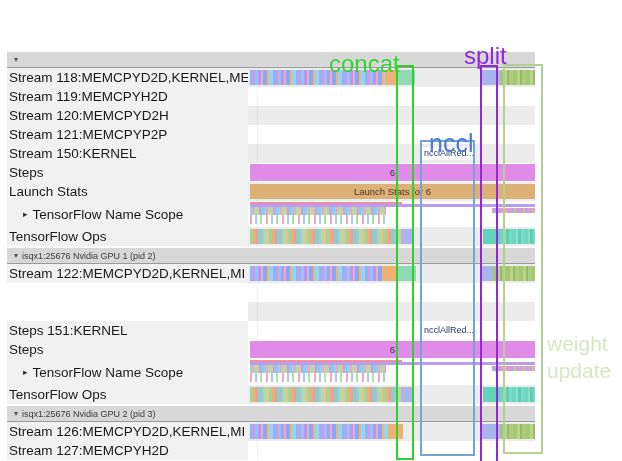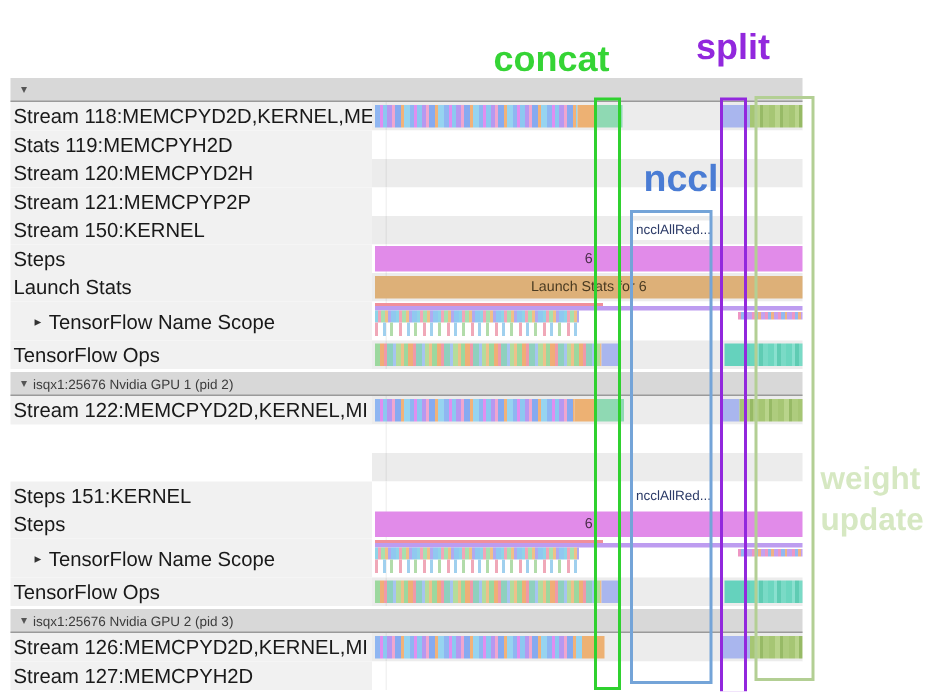--- a/index.html
+++ b/index.html
@@ -42,21 +42,21 @@
   .t-flame::after{content:'';position:absolute;top:100%;left:0;right:0;height:9px;
     background:repeating-linear-gradient(90deg,#f0a8b8 0 2px,transparent 2px 5px,#a0d0ee 5px 7px,transparent 7px 10px,#b2dcaa 10px 12px,transparent 12px 16px);}
   .t-nsticks{top:7px;height:5px;background:repeating-linear-gradient(90deg,#ee96c4 0 2px,#92b8f0 2px 4px,#f0b284 4px 6px,#c2a2f0 6px 9px);}
   
   .obox{position:absolute;border:2px solid;background:transparent;}
   #box-concat{left:396px;top:65px;width:14px;height:391px;}
   #box-split{left:480px;top:65px;width:14px;height:394px;}
   #box-nccl{left:420px;top:140px;width:51px;height:312px;border-width:2px;}
   #box-wu{left:503px;top:64px;width:36px;height:386px;}
   
-  .ann{position:absolute;font-weight:700;}
+  .ann{position:absolute;font-weight:400;margin-top:24px;}
   #ann-concat{left:329px;top:26px;font-size:24px;}
   #ann-split{left:464px;top:18px;font-size:24px;}
   #ann-nccl{left:429px;top:105px;font-size:25px;}
   #ann-wu{left:547px;top:306px;font-size:21px;line-height:27px;width:80px;}
 </style>
 </head>
 <body>
 
 <div id="screen">
   <div id="panel">
@@ -70,21 +70,21 @@
         <div class="tl">
           <div class="seg t-mixA" style="left: 2px; width: 135px;"></div>
           <div class="seg t-orange" style="left: 137px; width: 12px;"></div>
           <div class="seg t-mint" style="left: 149px; width: 18px;"></div>
           <div class="seg t-periwinkle" style="left: 234px; width: 18px;"></div>
           <div class="seg t-olive" style="left: 252px; width: 35px;"></div>
         </div>
       </div>
       <div class="row">
         <div class="label-cell">
-          <span>Stats 119:MEMCPYH2D</span>
+          <span>Stream 119:MEMCPYH2D</span>
         </div>
         <div class="tl"></div>
       </div>
       <div class="row gray">
         <div class="label-cell">
           <span>Stream 120:MEMCPYD2H</span>
         </div>
         <div class="tl"></div>
       </div>
       <div class="row">

